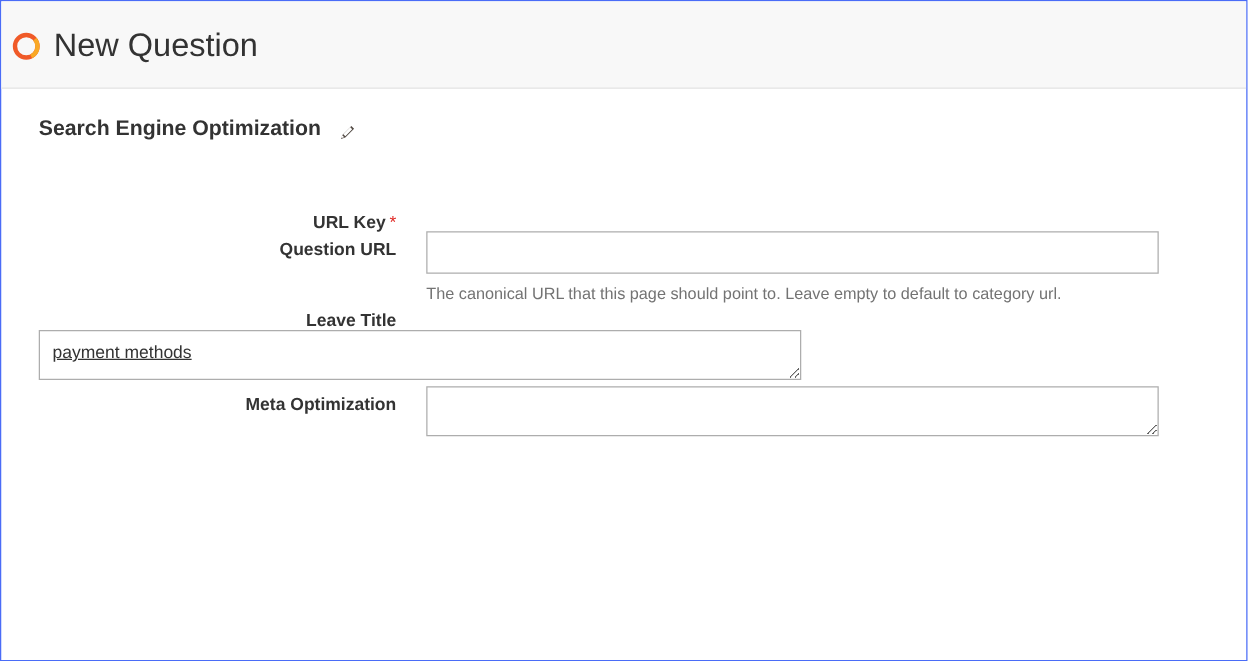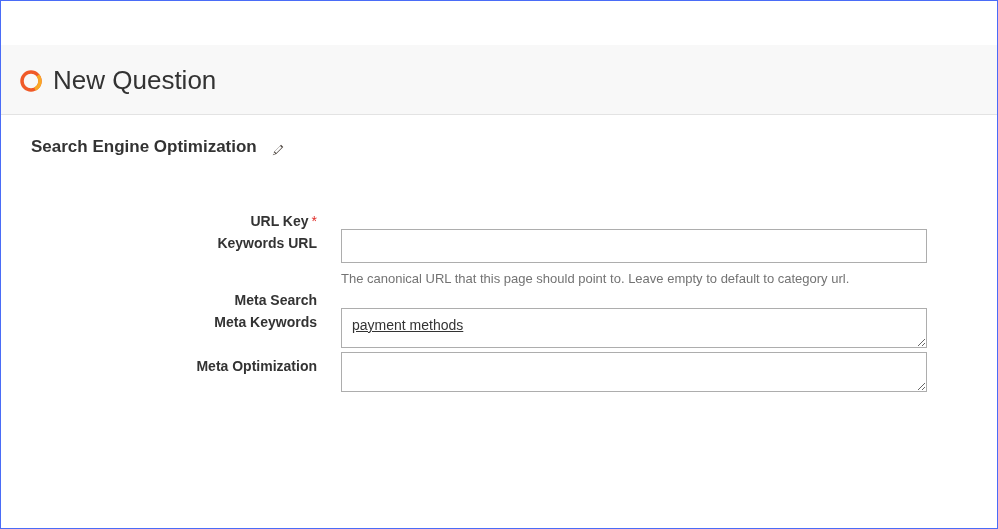--- a/index.html
+++ b/index.html
@@ -10,25 +10,24 @@
     body {
       font-family: -apple-system, BlinkMacSystemFont, "Segoe UI", Helvetica, Arial, sans-serif;
       background: #fff;
       width: 998px;
       height: 529px;
       border: 1px solid #4a6cf7;
     }
     .header {
       background: #f8f8f8;
       border-bottom: 1px solid #e3e3e3;
-      padding: 20px 18px 18px 18px;
+      padding: 20px 18px 18px 8px;
       display: flex;
       align-items: center;
       gap: 10px;
-      margin-top: 44px;
     }
     .header-icon {
       width: 24px;
       height: 24px;
       flex-shrink: 0;
     }
     .header-title {
       font-size: 26px;
       font-weight: 400;
       color: #333;
@@ -130,33 +129,32 @@
     </span>
   </div>
 
   <div class="form-row">
     <label class="form-label">
       <span>URL Key</span><span class="required-star">*</span>
     </label>
   </div>
 
   <div class="form-row">
-    <label class="form-label">Keywords URL</label>
+    <label class="form-label">Question URL</label>
     <div class="form-field">
       <input type="text" class="form-input" value="" style="">
       <div class="form-hint">The canonical URL that this page should point to. Leave empty to default to category url.</div>
     </div>
   </div>
 
   <div class="form-row">
-    <label class="form-label">Meta Search</label>
+    <label class="form-label">Leave Title</label>
   </div>
 
   <div class="form-row">
-    <label class="form-label">Meta Keywords</label>
     <div class="form-field">
       <textarea class="form-textarea" rows="1" style="">payment methods</textarea>
     </div>
   </div>
 
   <div class="form-row">
     <label class="form-label">Meta Optimization</label>
     <div class="form-field">
       <textarea class="form-textarea" rows="1" style=""></textarea>
     </div>

